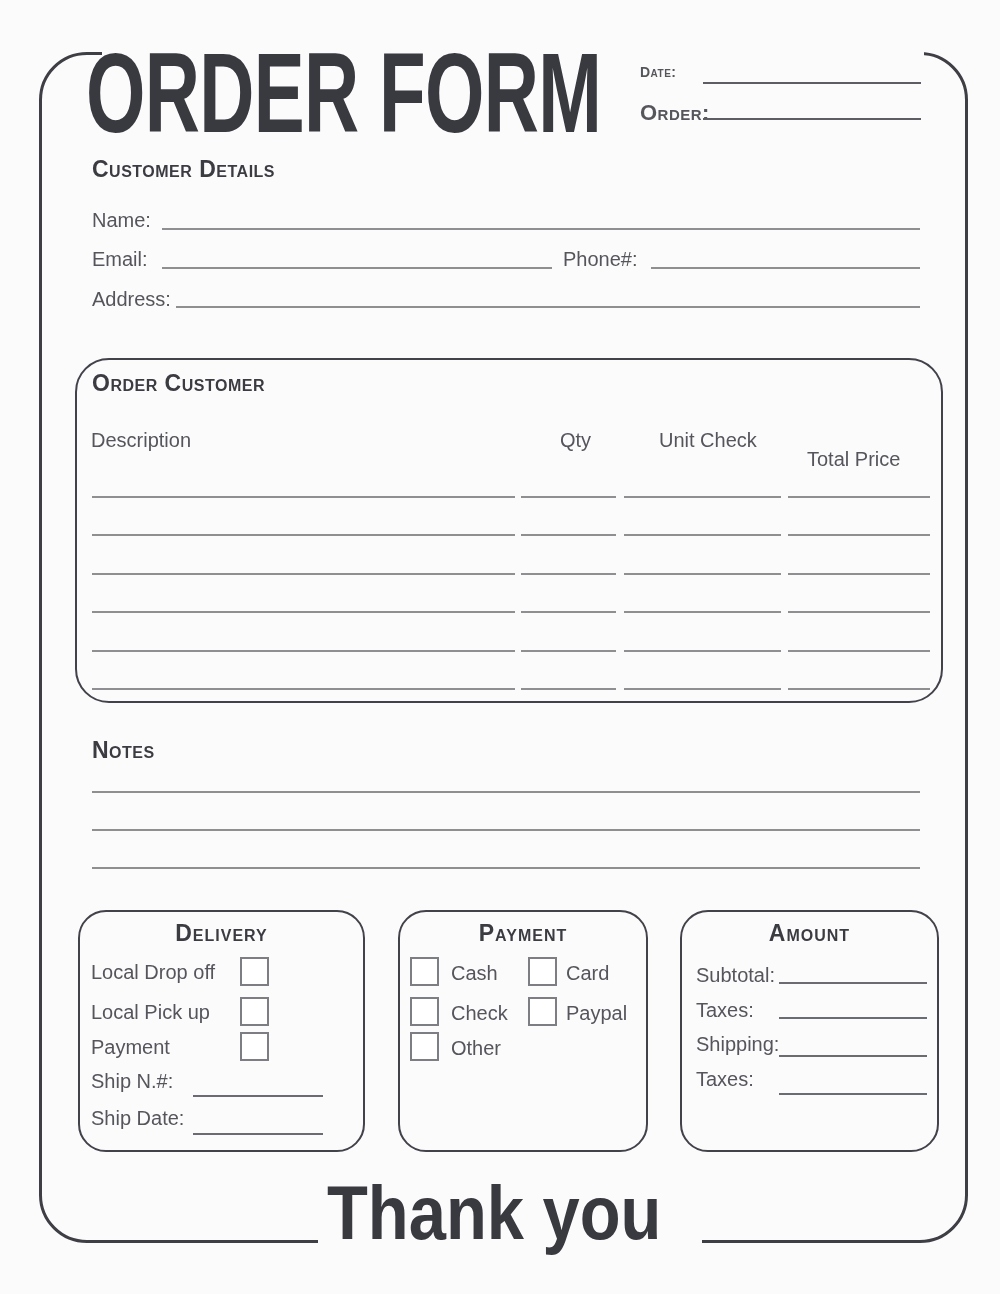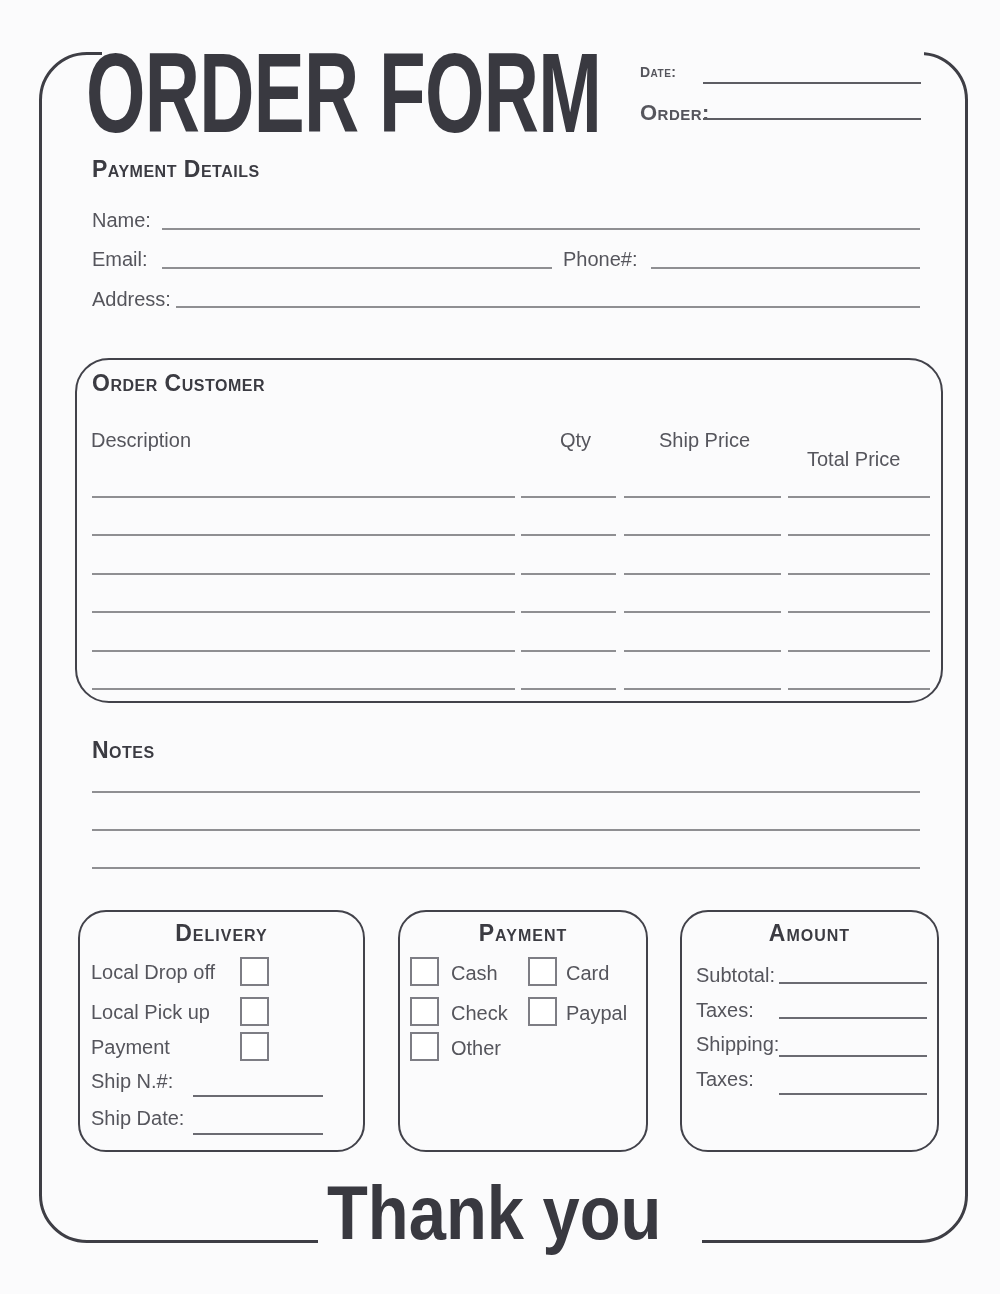--- a/index.html
+++ b/index.html
@@ -48,39 +48,39 @@
   <div class="mask mask-top"></div>
   <div class="mask mask-bottom"></div>
 
   <div class="big-title">ORDER FORM</div>
 
   <div class="lbl sc" style="left:640px;top:64px;font-size:14px;">Date:</div>
   <div class="ln ln-dark" style="left:703px;top:82px;width:218px;"></div>
   <div class="lbl sc" style="left:640px;top:100px;font-size:22px;">Order:</div>
   <div class="ln ln-dark" style="left:703px;top:118px;width:218px;"></div>
 
-  <div class="heading sc" style="left:92px;top:156px;">Payment Details</div>
+  <div class="heading sc" style="left:92px;top:156px;">Customer Details</div>
 
   <div class="lbl" style="left:92px;top:209px;">Name:</div>
   <div class="ln" style="left:162px;top:228px;width:758px;"></div>
 
   <div class="lbl" style="left:92px;top:248px;">Email:</div>
   <div class="ln" style="left:162px;top:267px;width:390px;"></div>
   <div class="lbl" style="left:563px;top:248px;">Phone#:</div>
   <div class="ln" style="left:651px;top:267px;width:269px;"></div>
 
   <div class="lbl" style="left:92px;top:288px;">Address:</div>
   <div class="ln" style="left:176px;top:306px;width:744px;"></div>
 
   <div class="round-box order-box"></div>
   <div class="heading sc" style="left:92px;top:370px;">Order Customer</div>
 
   <div class="colhead" style="left:91px;top:429px;">Description</div>
   <div class="colhead" style="left:560px;top:429px;">Qty</div>
-  <div class="colhead" style="left:659px;top:429px;">Ship Price</div>
+  <div class="colhead" style="left:659px;top:429px;">Unit Check</div>
   <div class="colhead" style="left:807px;top:432px;margin-top:16px;">Total Price</div>
 
   <div>
     <div class="ln" style="left:92px;top:496px;width:423px;"></div>
     <div class="ln" style="left:521px;top:496px;width:95px;"></div>
     <div class="ln" style="left:624px;top:496px;width:157px;"></div>
     <div class="ln" style="left:788px;top:496px;width:142px;"></div>
 
     <div class="ln" style="left:92px;top:534px;width:423px;"></div>
     <div class="ln" style="left:521px;top:534px;width:95px;"></div>

